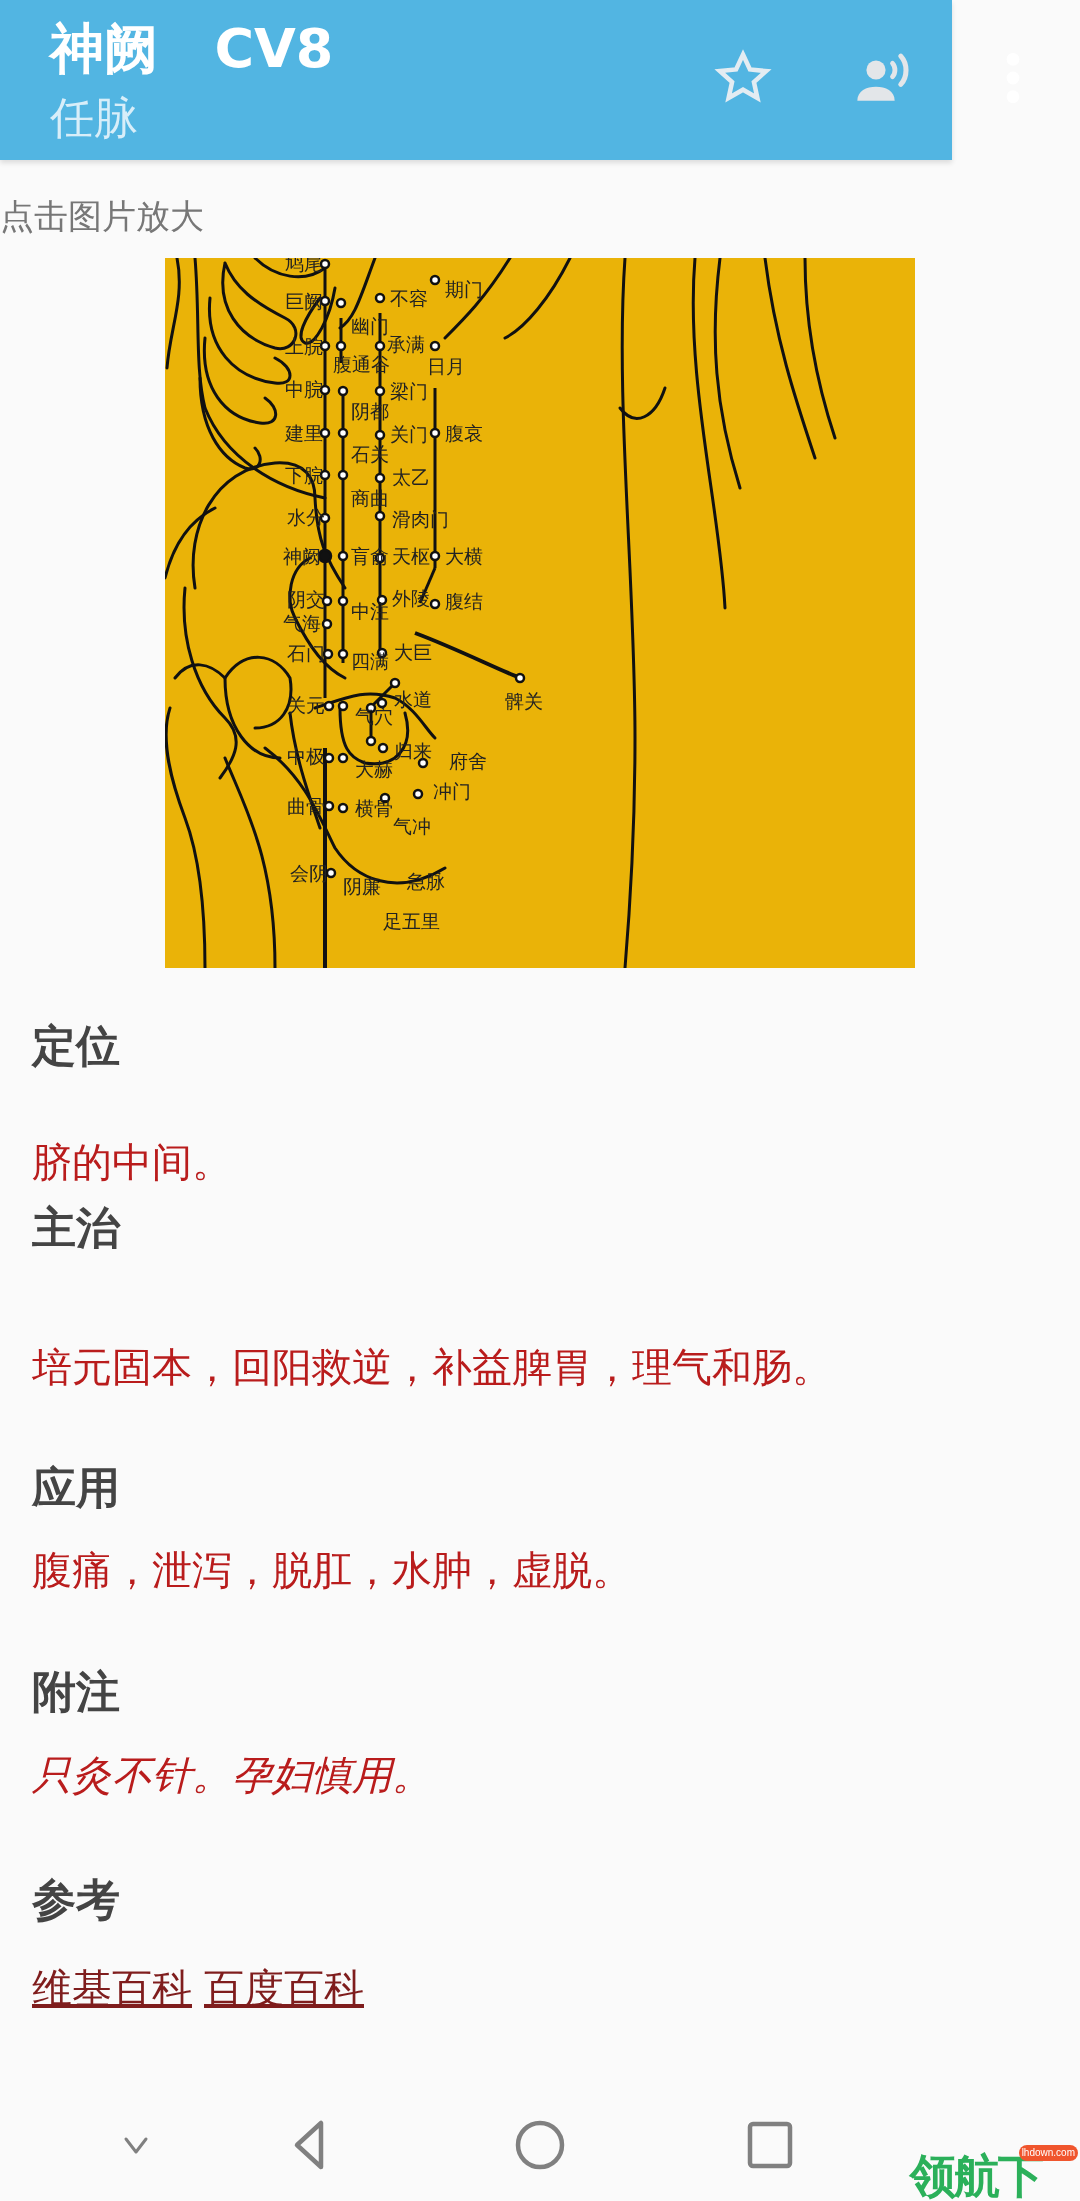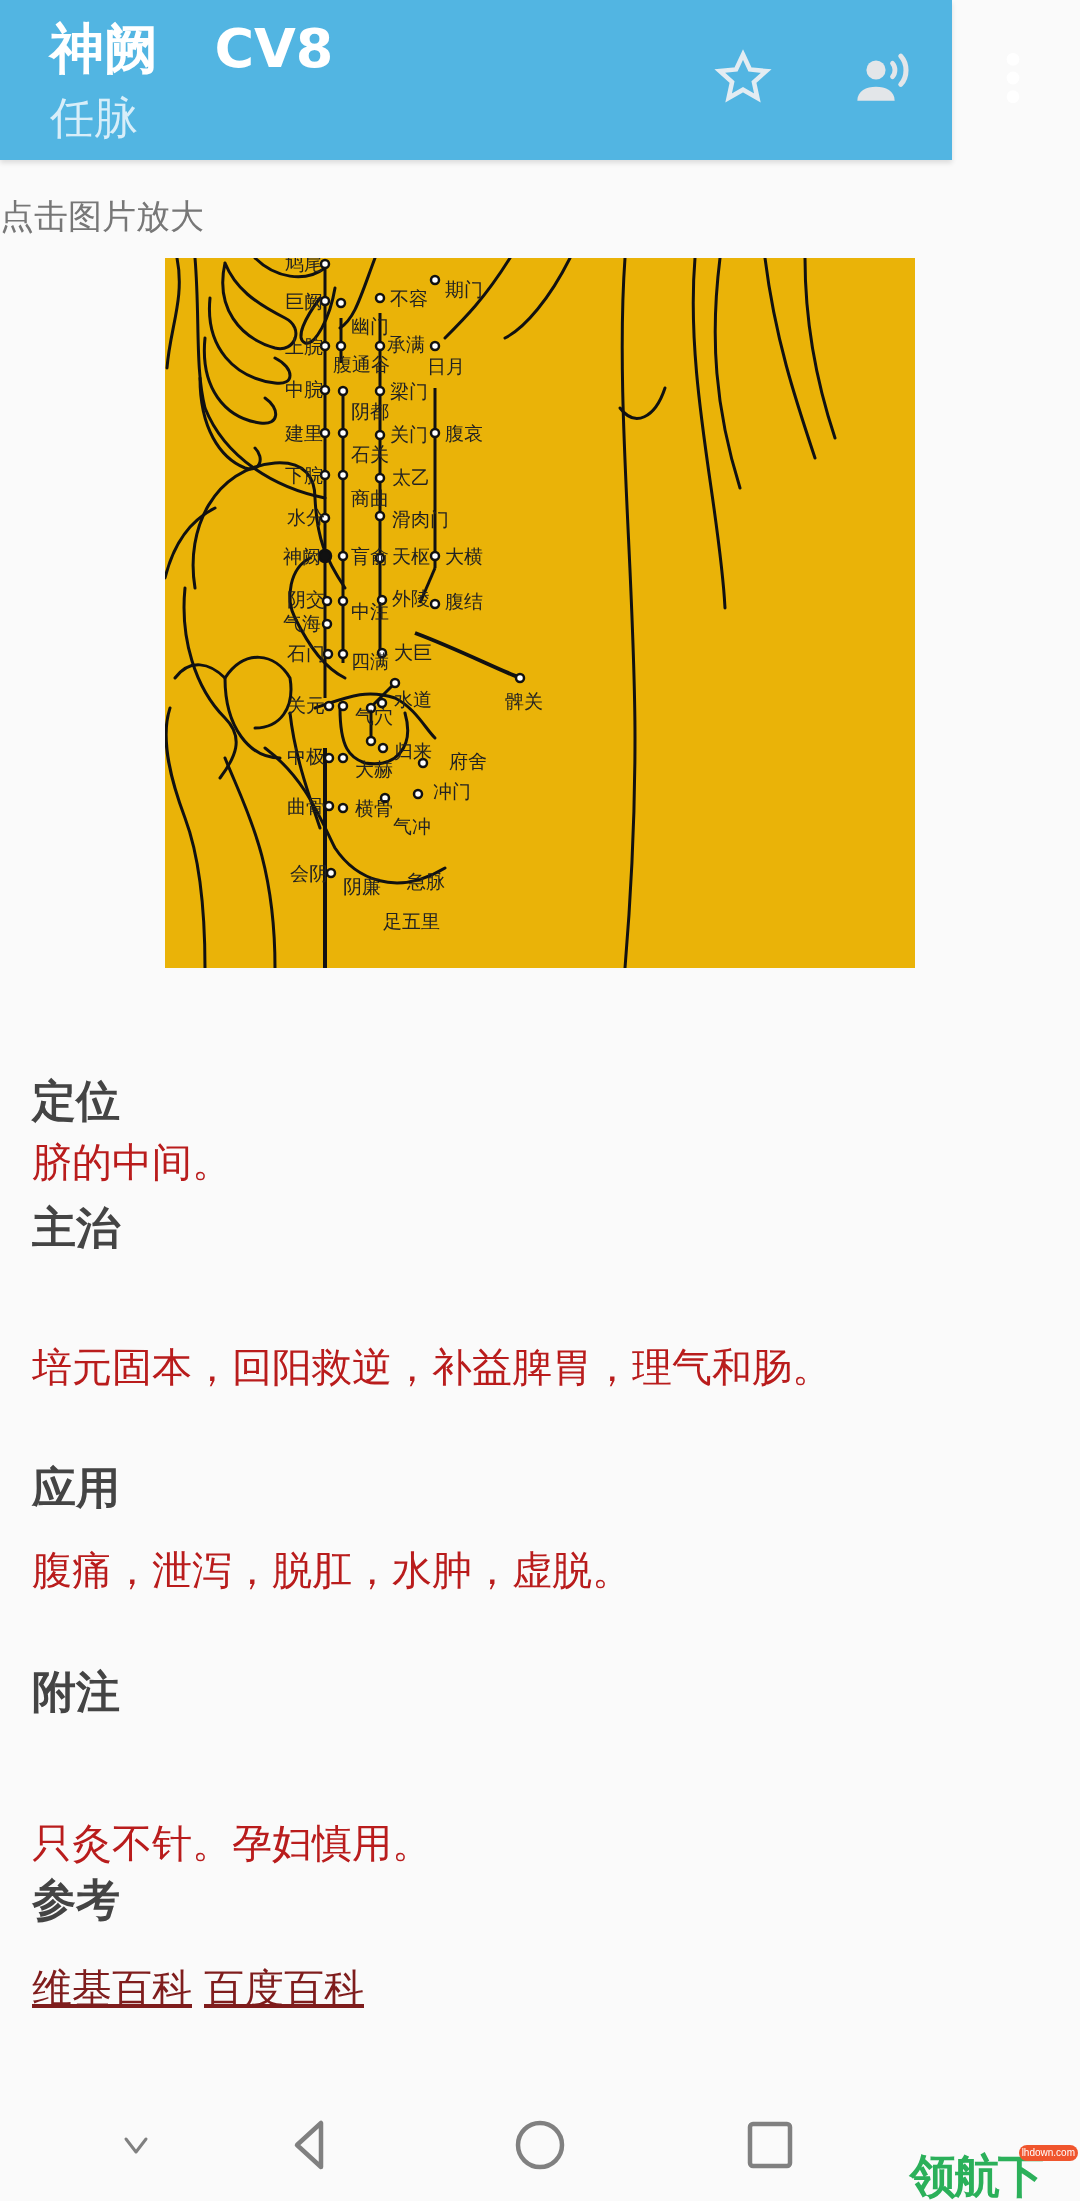--- a/index.html
+++ b/index.html
@@ -257,31 +257,31 @@
         <text x="284" y="510" class="lbl">府舍</text>
       <text x="268" y="540" class="lbl">冲门</text>
       <text x="178" y="635" class="lbl">阴廉</text>
         <text x="242" y="630" class="lbl">急脉</text>
       <text x="218" y="670" class="lbl">足五里</text>
         <text x="340" y="450" class="lbl">髀关</text>
     </g>
   </svg>
 </div>
 
-<div class="section-h" style="top:1073px;">定位</div>
+<div class="section-h" style="top:1018px;">定位</div>
 <div class="section-b" style="top:1135px;">脐的中间。</div>
 
 <div class="section-h" style="top:1200px;text-align:right;">主治</div>
 <div class="section-b" style="top:1340px;">培元固本，回阳救逆，补益脾胃，理气和肠。</div>
 
 <div class="section-h" style="top:1460px;">应用</div>
 <div class="section-b" style="top:1543px;">腹痛，泄泻，脱肛，水肿，虚脱。</div>
 
 <div class="section-h" style="top:1664px;">附注</div>
-<div class="section-b" style="top:1816px;">只灸不针。孕妇慎用。</div>
+<div class="section-b" style="top:1748px;font-style:italic;">只灸不针。孕妇慎用。</div>
 
 <div class="section-h" style="top:1872px;">参考</div>
 <div class="links">
   <a>维基百科</a><a>百度百科</a>
 </div>
 
 <div class="navbar">
   <div class="navbtn" style="left:96px;">
     <svg width="40" height="40" viewBox="0 0 40 40">
       <path d="M10 14 L20 27 L30 14" fill="none" stroke="#808080" stroke-width="3" stroke-linecap="round" stroke-linejoin="round"></path>

